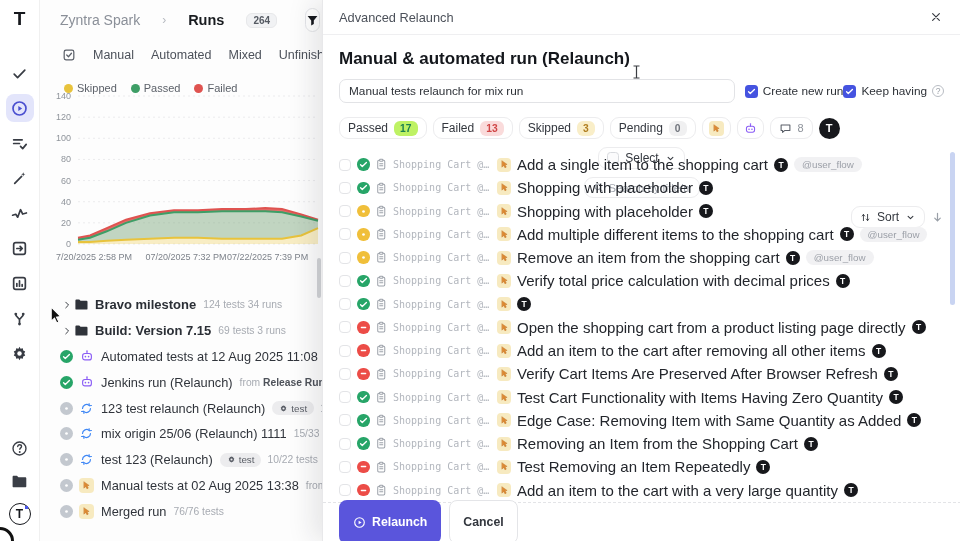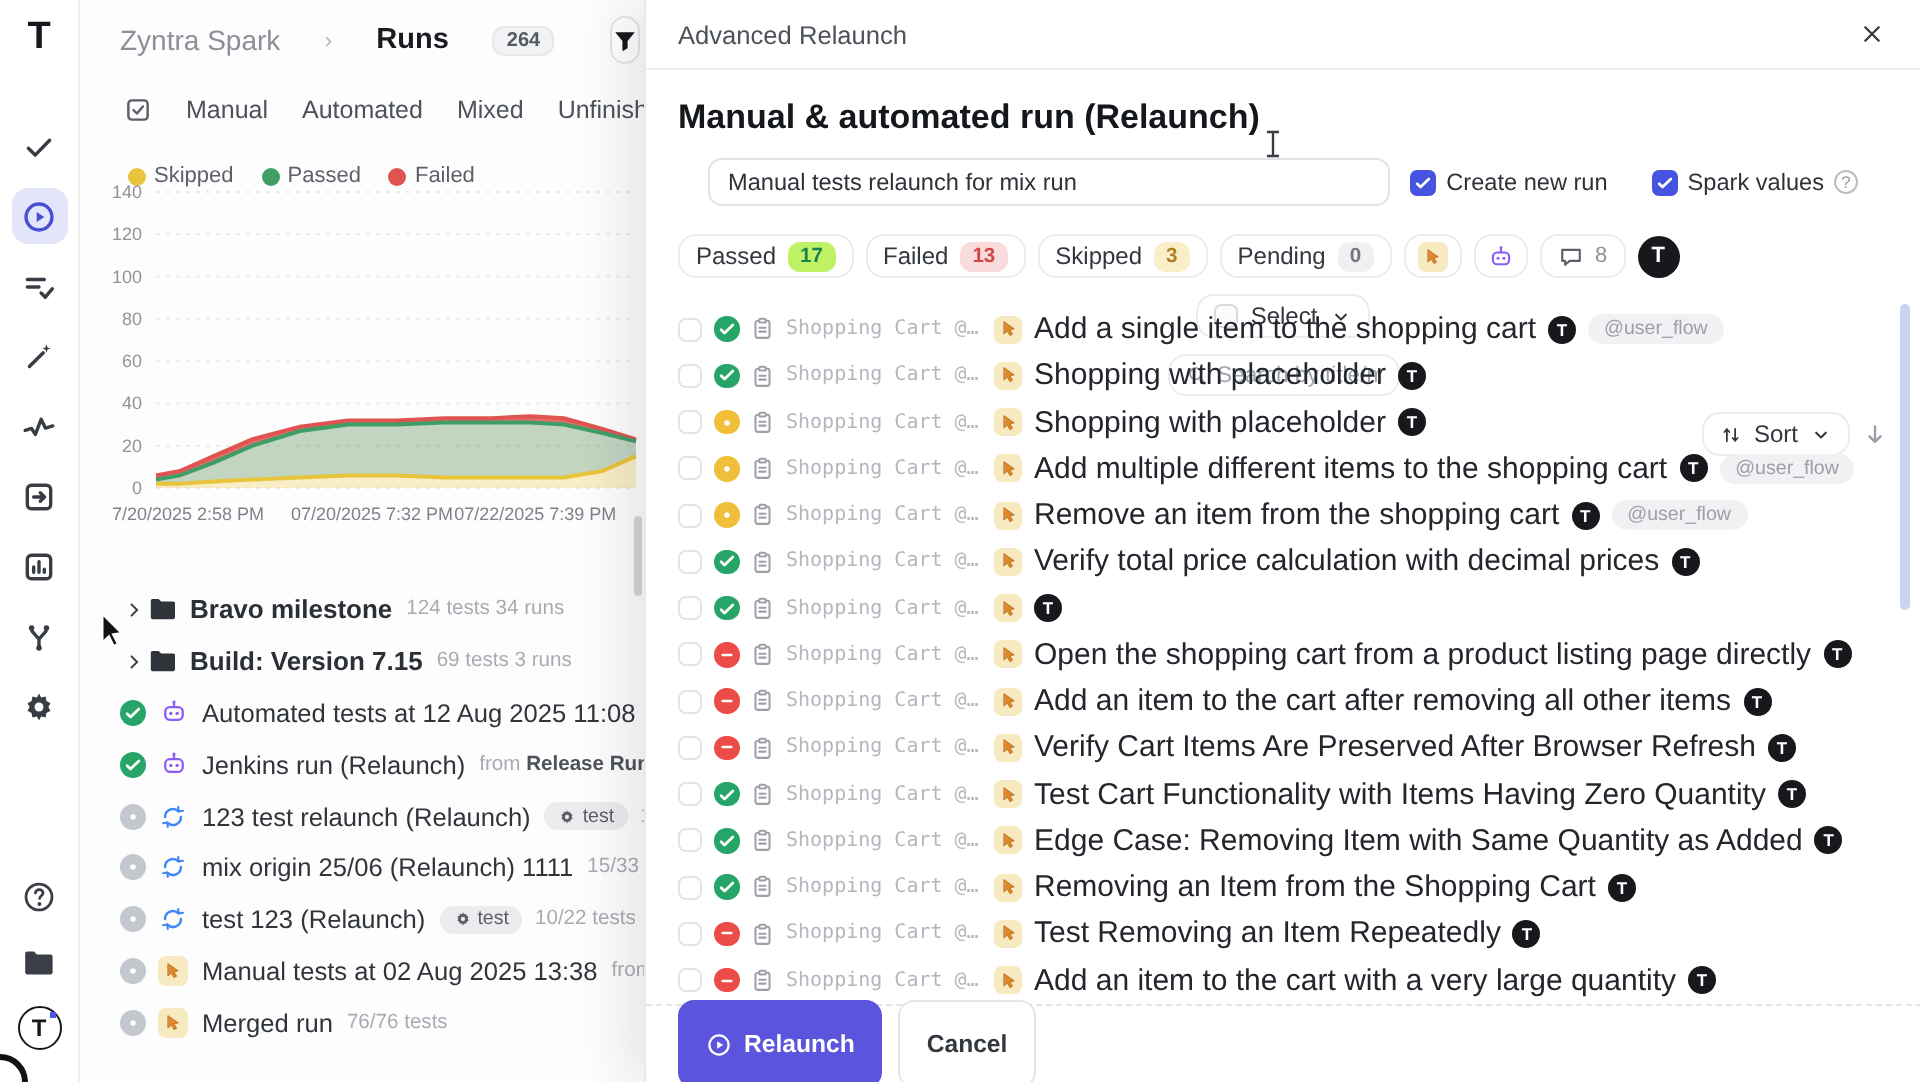--- a/index.html
+++ b/index.html
@@ -61,21 +61,21 @@
   .kbox.manual { background:#f7eac0; } .kbox.manual svg { width:11px; height:11px; }
   .kbox.robot { color:#8a5cf5; } .kbox.robot svg { width:14px; height:14px; }
   .kbox.sync { color:#3f87f5; } .kbox.sync svg { width:13px; height:13px; }
 
   
   .modal { position:absolute; left:322px; top:0; width:638px; height:541px; background:#fff; border-left:1px solid #e8e8ea; box-shadow:-10px 0 24px rgba(30,30,40,.10); z-index:5; }
   .m-head { height:35px; border-bottom:1px solid #efeff1; display:flex; align-items:center; justify-content:space-between; padding:0 18px 0 16px; }
   .m-head .ttl { font-size:12.8px; color:#4c515a; }
   .m-close { color:#34383f; } .m-close svg { width:12px; height:12px; }
   .m-title { font-size:17px; font-weight:700; color:#14171c; padding:14px 16px 10px; }
-  .name-row { display:flex; align-items:center; gap:10px; padding:0 31px; }
+  .name-row { display:flex; align-items:center; gap:10px; padding:0 16px; }
   .name-input { width:444px; height:24px; border:1px solid #e2e3e6; border-radius:7px; font-size:11.8px; color:#2e3238; padding:0 9px; font-family:"Liberation Sans",sans-serif; background:#fff; position:relative; }
   .opt { display:flex; align-items:center; gap:5px; font-size:11.8px; color:#2e3238; white-space:nowrap; }
   .cbx { width:13px; height:13px; border-radius:3.5px; background:#4553e0; display:inline-flex; align-items:center; justify-content:center; }
   .cbx svg { width:9px; height:9px; }
   .help-dot { width:12px; height:12px; border-radius:50%; border:1px solid #b9bdc4; color:#9ba0a8; font-size:8.5px; display:inline-flex; align-items:center; justify-content:center; }
   .chips { display:flex; align-items:center; gap:6px; padding:14px 16px 0; }
   .chip { display:inline-flex; align-items:center; gap:6px; border:1px solid #ececee; border-radius:9px; background:#fff; padding:0 8px; height:22px; font-size:12px; color:#33373e; }
   .chip .count { border-radius:6px; padding:0 6px; font-size:10.3px; height:15px; line-height:15px; font-weight:700; }
   .count.green { background:#bef264; color:#1c8150; }
   .count.red { background:#fadbdb; color:#d04747; }
@@ -436,37 +436,37 @@
     <span class="ttl">Advanced Relaunch</span>
     <span class="m-close icn" id="i-close">
         <svg viewBox="0 0 16 16" fill="none" stroke="currentColor" stroke-width="1.6" stroke-linecap="round" stroke-linejoin="round">
           <path d="M3.5 3.5l9 9M12.5 3.5l-9 9" stroke-width="1.5"></path>
         </svg>
       </span>
   </div>
   <div class="m-title">Manual &amp; automated run (Relaunch)</div>
   <div class="name-row">
     <input class="name-input" value="Manual tests relaunch for mix run" style="">
-    <div id="options" style="display:flex;align-items:center;gap:22px;">
+    <div id="options" style="display:flex;align-items:center;gap:0;">
         <span class="opt">
        <span class="cbx">
             <svg viewBox="0 0 16 16" fill="none" stroke="currentColor" stroke-width="1.6" stroke-linecap="round" stroke-linejoin="round">
               <path d="M2.8 8.6l3 3L13.2 4.4" stroke="#fff" stroke-width="2.4"></path>
             </svg>
           </span>
        <span>Create new run</span>
 
      </span>
         <span class="opt">
        <span class="cbx">
             <svg viewBox="0 0 16 16" fill="none" stroke="currentColor" stroke-width="1.6" stroke-linecap="round" stroke-linejoin="round">
               <path d="M2.8 8.6l3 3L13.2 4.4" stroke="#fff" stroke-width="2.4"></path>
             </svg>
           </span>
-       <span>Spark values</span>
+       <span>Keep having</span>
        <span class="help-dot">?</span>
      </span>
       </div>
   </div>
   <div class="chips" id="chips">
       <span class="chip">
        <span>Passed</span>
        <span class="count green">17</span>
      </span>
       <span class="chip">

